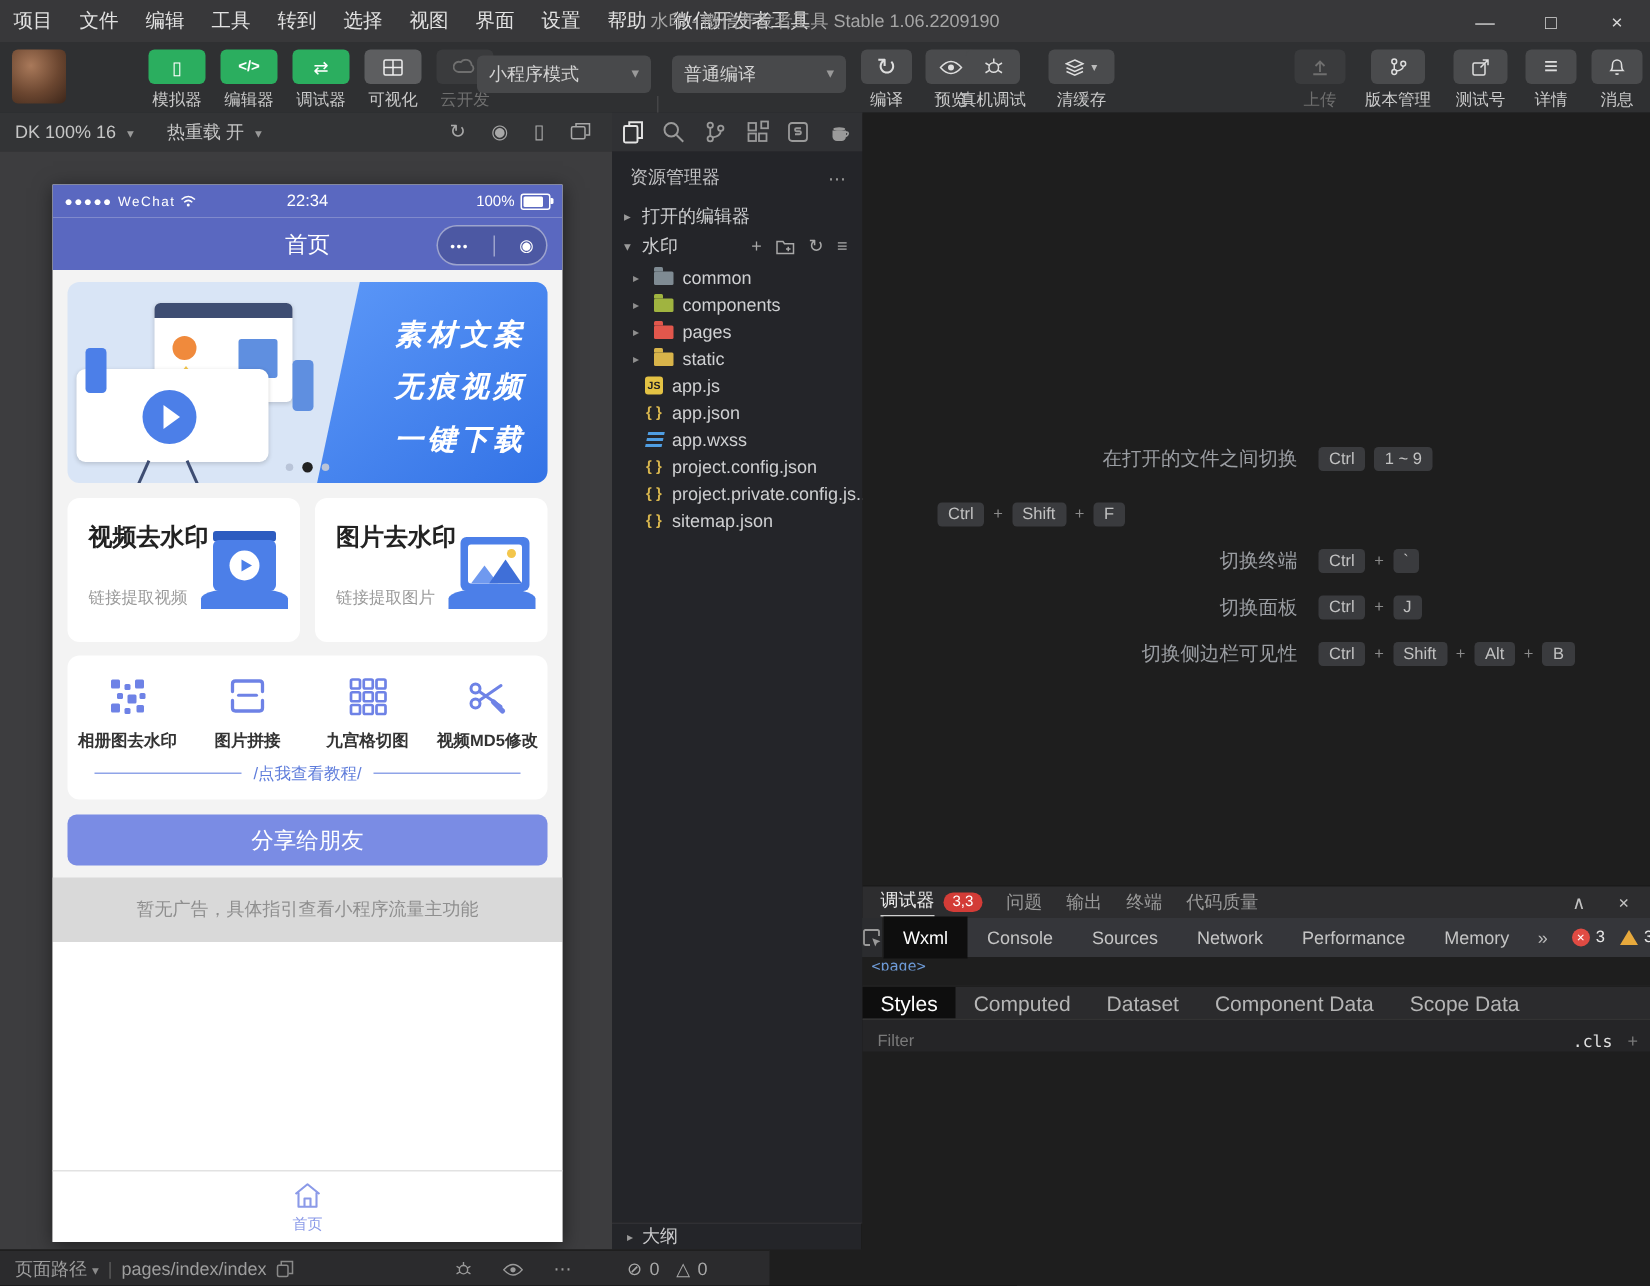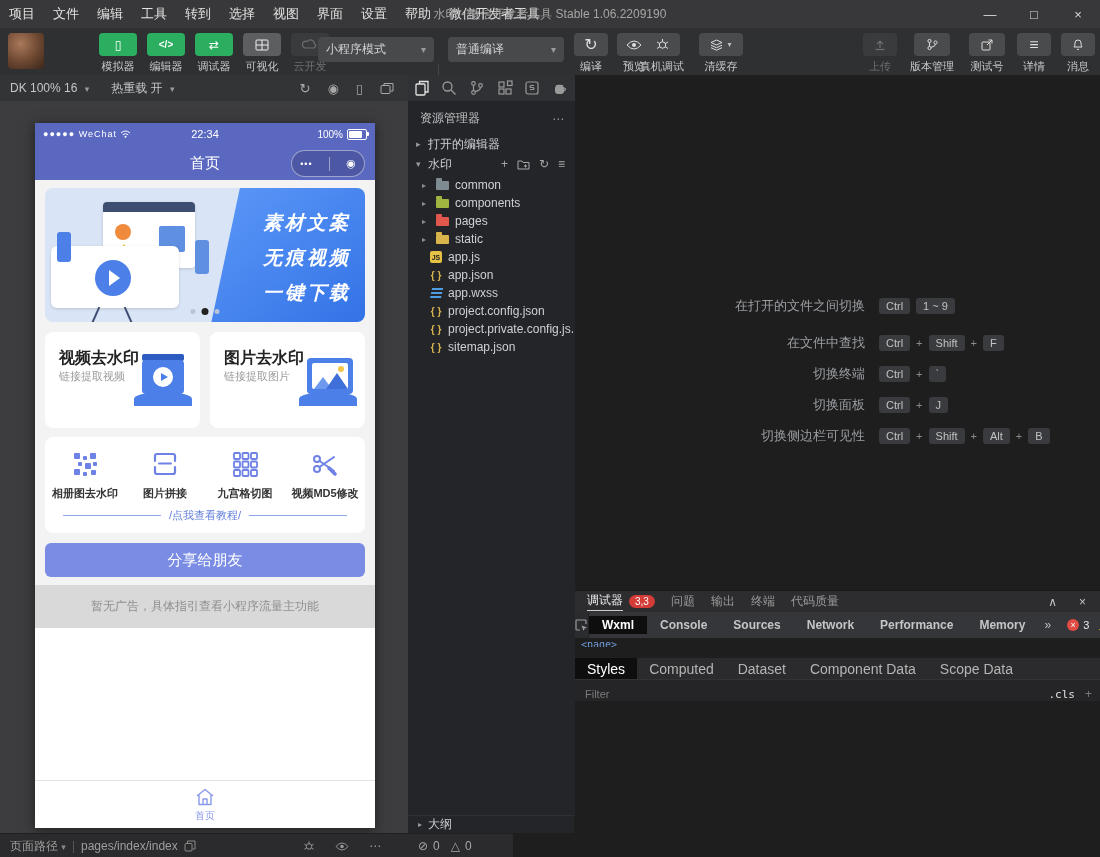--- a/index.html
+++ b/index.html
@@ -77,21 +77,21 @@
   .b-leg1{left:48px;transform:rotate(24deg);}
   .b-leg2{left:84px;transform:rotate(-24deg);}
   .b-person{position:absolute;background:#4c7fe8;border-radius:3px;}
   .b-dots{position:absolute;left:50%;bottom:7px;transform:translateX(-50%);display:flex;gap:6px;align-items:center;}
   .b-dots i{width:5px;height:5px;border-radius:50%;background:#b9c4d8;}
   .b-dots i.on{background:#222;width:7px;height:7px;}
 
   .cardrow{position:absolute;left:10px;top:209px;width:320px;height:96px;display:flex;gap:10px;}
   .mini-card{flex:1;background:#fff;border-radius:8px;position:relative;padding:16px 0 0 14px;box-sizing:border-box;}
   .mini-card .t{font-size:16px;font-weight:bold;color:#222;}
-  .mini-card .s{font-size:11px;color:#9a9a9a;margin-top:0;}
+  .mini-card .s{font-size:11px;color:#9a9a9a;margin-top:22px;}
   .mc-art{position:absolute;right:8px;top:22px;width:58px;height:52px;}
   .mc-hill{position:absolute;left:0;bottom:0;width:58px;height:14px;background:#4c7fe8;border-radius:50% 50% 0 0;}
   .mc-vid{position:absolute;left:8px;top:6px;width:42px;height:34px;background:#4c7fe8;border-radius:4px;}
   .mc-vid::before{content:"";position:absolute;left:11px;top:7px;width:20px;height:20px;border-radius:50%;background:#fff;}
   .mc-vid::after{content:"";position:absolute;left:19px;top:13px;border-left:7px solid #4c7fe8;border-top:4px solid transparent;border-bottom:4px solid transparent;}
   .mc-strip{position:absolute;left:8px;top:0;width:42px;height:7px;background:#2d5cc0;border-radius:2px;}
   .mc-img{position:absolute;left:8px;top:4px;width:46px;height:36px;background:#4c7fe8;border-radius:4px;}
   .mc-img .ph{position:absolute;left:5px;top:5px;width:36px;height:26px;background:#fff;border-radius:2px;overflow:hidden;}
   .mc-img .m1{position:absolute;left:2px;bottom:0;border-left:9px solid transparent;border-right:9px solid transparent;border-bottom:12px solid #6f99ef;}
   .mc-img .m2{position:absolute;left:14px;bottom:0;border-left:11px solid transparent;border-right:11px solid transparent;border-bottom:16px solid #3f6fd8;}
@@ -152,21 +152,21 @@
 
   
   .dbg{position:absolute;left:575px;top:590px;width:525px;height:267px;background:#1e1e1e;}
   .dbg-header{position:absolute;left:0;top:0;width:525px;height:22px;background:#2d2d2f;border-top:1px solid #1a1a1a;
               display:flex;align-items:center;font-size:12px;color:#9a9a9a;gap:16px;padding-left:12px;box-sizing:border-box;}
   .dbg-header .active{color:#ececec;border-bottom:1px solid #cfcfcf;padding-bottom:1px;}
   .badge{background:#d33c37;color:#fff;font-size:10px;border-radius:8px;padding:1px 6px;margin-left:-10px;}
   .dbg-header .right{margin-left:auto;display:flex;gap:22px;padding-right:14px;color:#c2c2c2;font-size:12px;}
   .devtools{position:absolute;left:0;top:22px;width:525px;height:26px;background:#35363a;display:flex;align-items:center;font-size:12px;color:#c5c5c5;}
   .insp{width:30px;height:26px;background:#2b2c2f;border-right:1px solid #222;display:flex;align-items:center;justify-content:center;}
-  .dtab{padding:0 13px;height:18px;display:flex;align-items:center;font-weight:bold;}
+  .dtab{padding:0 13px;height:28px;display:flex;align-items:center;}
   .dtab.active{background:#0e0e0e;color:#fff;}
   .dt-more{color:#bdbdbd;padding:0 6px;}
   .cnt{display:flex;align-items:center;gap:4px;margin-left:10px;font-size:11px;color:#e6e6e6;}
   .errdot{width:12px;height:12px;border-radius:50%;background:#e04b43;color:#fff;font-size:9px;display:flex;align-items:center;justify-content:center;}
   .warntri{width:0;height:0;border-left:6px solid transparent;border-right:6px solid transparent;border-bottom:10px solid #e7a93c;}
   .clipline{position:absolute;left:6px;top:48px;height:9px;overflow:hidden;font-family:"DejaVu Sans Mono","Liberation Mono",monospace;
             font-size:10px;color:#6e9bd8;line-height:13px;}
   .styles-row{position:absolute;left:0;top:67px;width:525px;height:22px;background:#2b2b2d;display:flex;align-items:center;
               font-size:14px;color:#b5b5b5;border-top:1px solid #1f1f1f;}
   .stab{padding:0 12px;height:22px;display:flex;align-items:center;}
@@ -649,21 +649,20 @@
   <div class="editor">
     <div class="shortcuts">
       <div class="sc-row first">
         <span class="sc-label">在打开的文件之间切换</span>
         <span class="keys">
           <span class="kbd">Ctrl</span>
           <span class="kbd">1 ~ 9</span>
         </span>
       </div>
       <div class="sc-row">
-        <span class="sc-label">在文件中查找</span>
         <span class="keys">
           <span class="kbd">Ctrl</span>
           <span class="plus">+</span>
           <span class="kbd">Shift</span>
           <span class="plus">+</span>
           <span class="kbd">F</span>
         </span>
       </div>
       <div class="sc-row">
         <span class="sc-label">切换终端</span>

